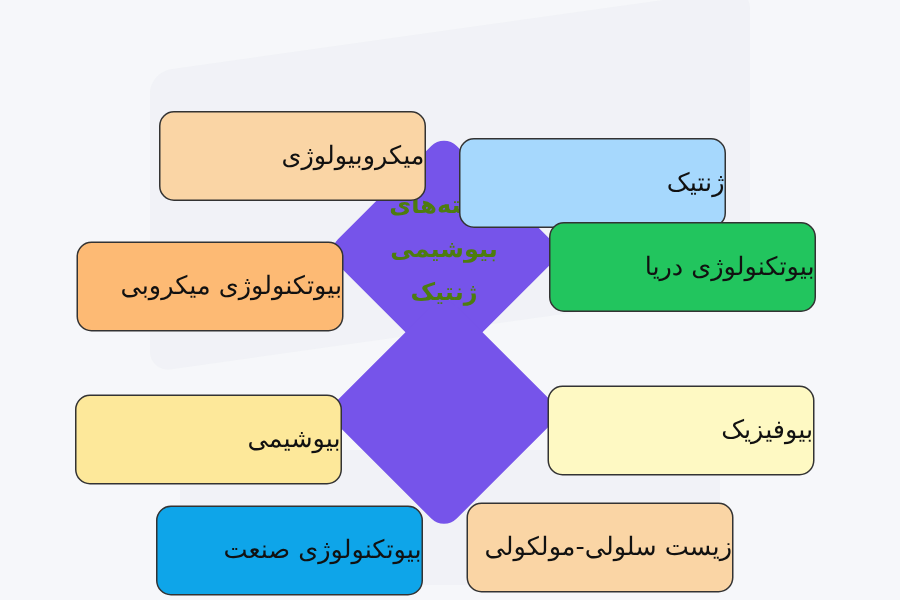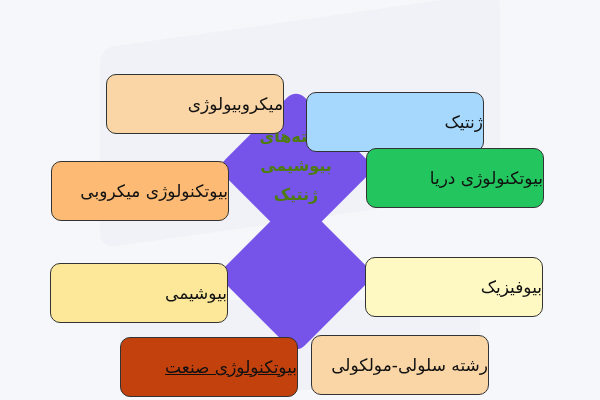--- a/index.html
+++ b/index.html
@@ -40,18 +40,18 @@
   </div>
 <div class="box" style="left:366px;top:133px;background:#22c55e;">
     <span>بیوتکنولوژی دریا</span>
   </div>
 <div class="box" style="left:50px;top:248px;background:#fde89a;">
     <span>بیوشیمی</span>
   </div>
 <div class="box" style="left:365px;top:242px;background:#fef9c3;">
     <span>بیوفیزیک</span>
   </div>
-<div class="box" style="left:120px;top:322px;background:#c2410c;text-decoration:underline;">
+<div class="box" style="left:104px;top:322px;background:#0ea5e9;">
     <span>بیوتکنولوژی صنعت</span>
   </div>
 <div class="box" style="left:311px;top:320px;background:#fad5a5;">
-    <span>رشته سلولی-مولکولی</span>
+    <span>زیست سلولی-مولکولی</span>
   </div>
 
 </body></html>

